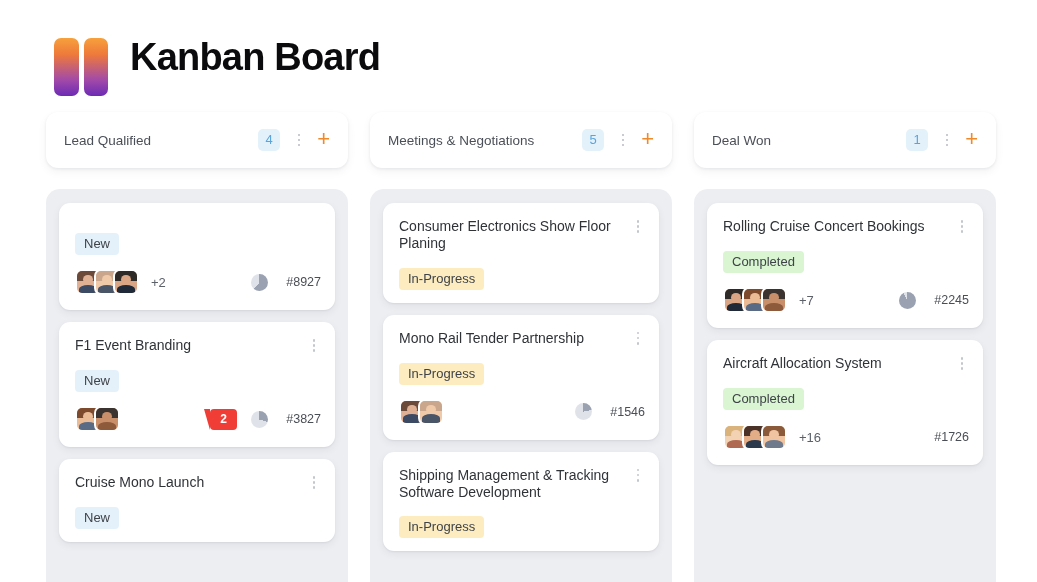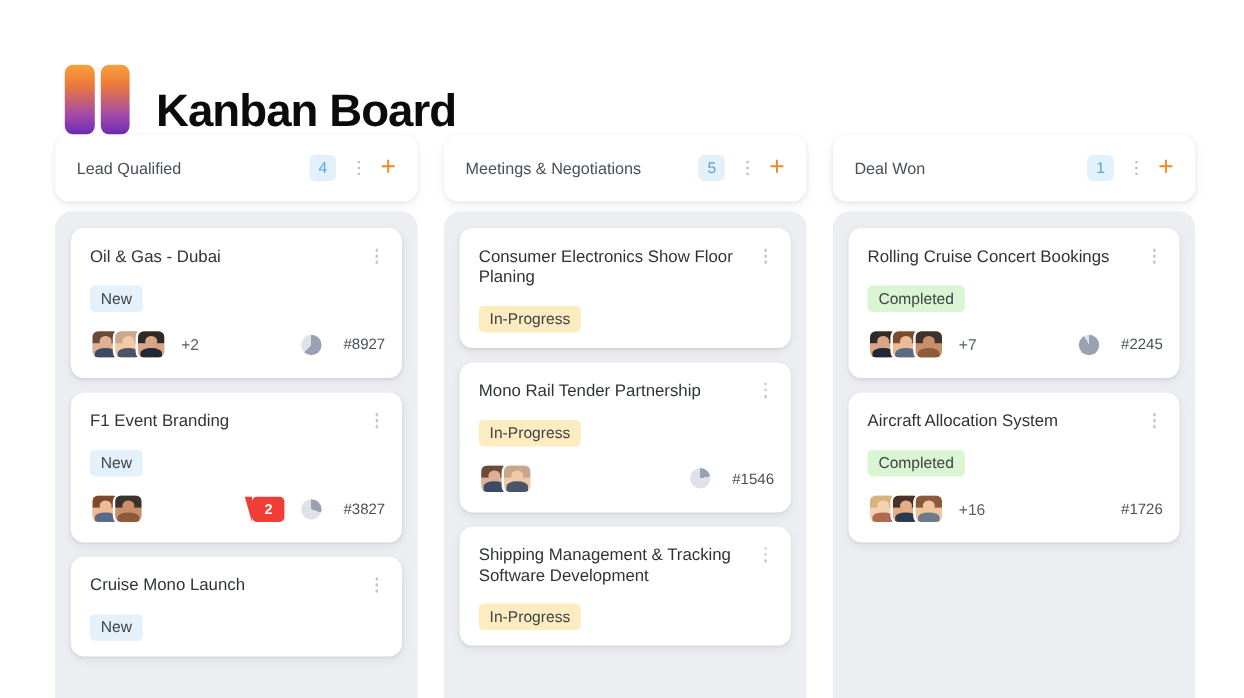--- a/index.html
+++ b/index.html
@@ -16,21 +16,21 @@
     position: relative;
     width: 1037px;
     height: 582px;
     background: #ffffff;
     overflow: hidden;
   }
 
   
   .app-header {
     display: flex;
-    align-items: flex-end;
+    align-items: flex-start;
     gap: 22px;
     padding: 38px 0 0 54px;
     height: 112px;
   }
   .logo {
     width: 54px;
     height: 58px;
     display: flex;
     gap: 5px;
     align-items: stretch;
@@ -62,21 +62,21 @@
   }
 
   .column-header {
     background: #ffffff;
     border-radius: 12px;
     height: 56px;
     padding: 0 16px 0 18px;
     display: flex;
     align-items: center;
     box-shadow: 0 1px 3px rgba(16,24,40,0.07), 0 4px 10px rgba(16,24,40,0.05);
-    margin-bottom: 8px;
+    margin-bottom: 21px;
     justify-content: space-between;
   }
   .column-title {
     font-size: 13.5px;
     color: #4b4f58;
     flex: 1;
     white-space: nowrap;
     overflow: hidden;
   }
   .count-badge {
@@ -261,28 +261,21 @@
           <div class="column-title">Lead Qualified</div>
           <div class="count-badge">4</div>
           <div class="kebab">
             <i></i>
             <i></i>
             <i></i>
           </div>
           <div class="add-btn">+</div>
         </div>
         <div class="column-body">
-          <div class="card"><div class="card-top">
-              <div class="card-title">Oil &amp; Gas - Dubai</div>
-              <div class="card-kebab">
-                <i></i>
-                <i></i>
-                <i></i>
-              </div>
-            </div><div class="tag tag-new">New</div><div class="card-footer">
+          <div class="card"><div class="tag tag-new">New</div><div class="card-footer">
               <div class="avatars">
                 <div class="avatar" style="background: rgb(224, 176, 148);">
                   <div class="hair" style="background: rgb(107, 74, 58);"></div>
                   <div class="head" style="background: rgb(224, 176, 148);"></div>
                   <div class="body" style="background: rgb(60, 74, 99);"></div>
                 </div>
                 <div class="avatar" style="background: rgb(240, 201, 168);">
                   <div class="hair" style="background: rgb(202, 166, 141);"></div>
                   <div class="head" style="background: rgb(240, 201, 168);"></div>
                   <div class="body" style="background: rgb(74, 85, 104);"></div>

